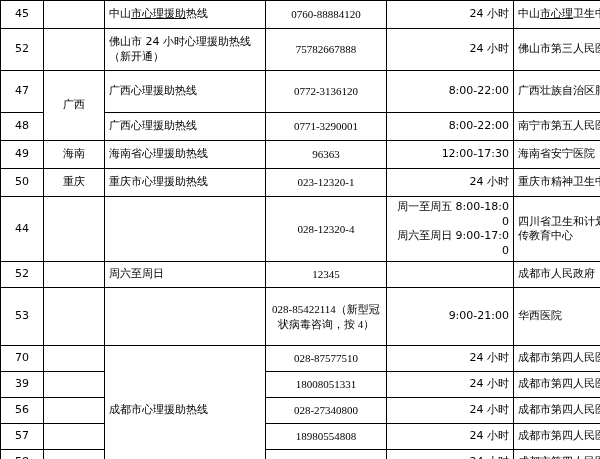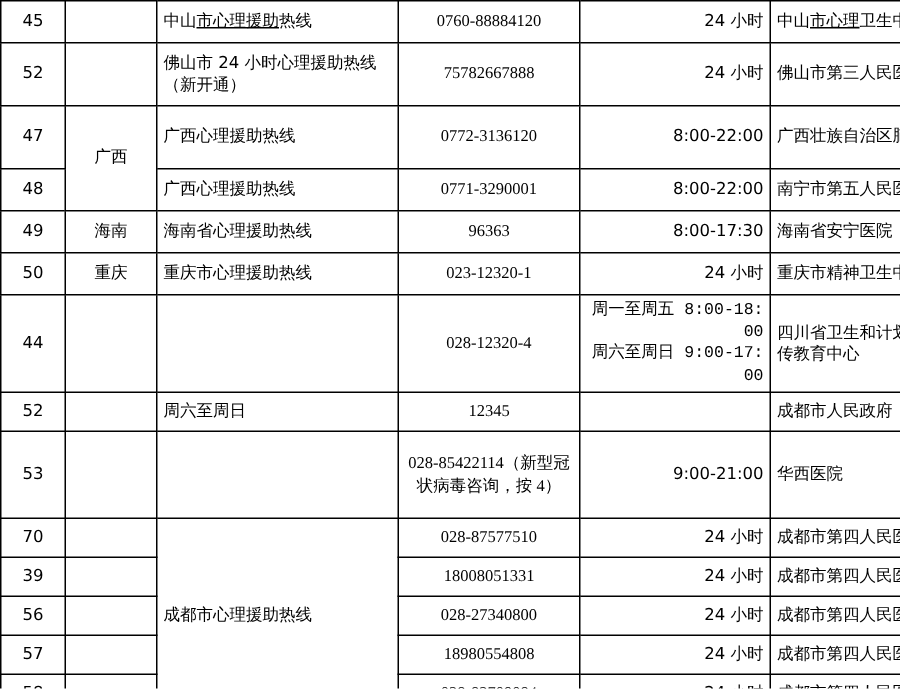--- a/index.html
+++ b/index.html
@@ -81,39 +81,39 @@
         <td class="c-phone">0771-3290001</td>
         <td class="c-hours">8:00-22:00</td>
         <td class="c-org">南宁市第五人民医院</td>
       </tr>
 
       <tr style="height:28px;">
         <td class="c-idx">49</td>
         <td class="c-prov">海南</td>
         <td class="c-name">海南省心理援助热线</td>
         <td class="c-phone">96363</td>
-        <td class="c-hours">8:00-17:30</td>
+        <td class="c-hours">12:00-17:30</td>
         <td class="c-org">海南省安宁医院</td>
       </tr>
 
       <tr style="height:28px;">
         <td class="c-idx">50</td>
         <td class="c-prov">重庆</td>
         <td class="c-name">重庆市心理援助热线</td>
         <td class="c-phone">023-12320-1</td>
         <td class="c-hours">24 小时</td>
         <td class="c-org">重庆市精神卫生中心</td>
       </tr>
 
       <tr style="height:50px;">
         <td class="c-idx">44</td>
         <td class="c-prov"></td>
         <td class="c-name"></td>
         <td class="c-phone">028-12320-4</td>
-        <td class="c-hours" style="white-space:pre-line;font-family:Liberation Mono, monospace;">周一至周五 8:00-18:00
+        <td class="c-hours" style="white-space:pre-line;">周一至周五 8:00-18:00
 周六至周日 9:00-17:00</td>
         <td class="c-org">四川省卫生和计划生育宣传教育中心</td>
       </tr>
 
       <tr style="height:26px;">
         <td class="c-idx">52</td>
         <td class="c-prov"></td>
         <td class="c-name">周六至周日</td>
         <td class="c-phone">12345</td>
         <td class="c-hours"></td>

